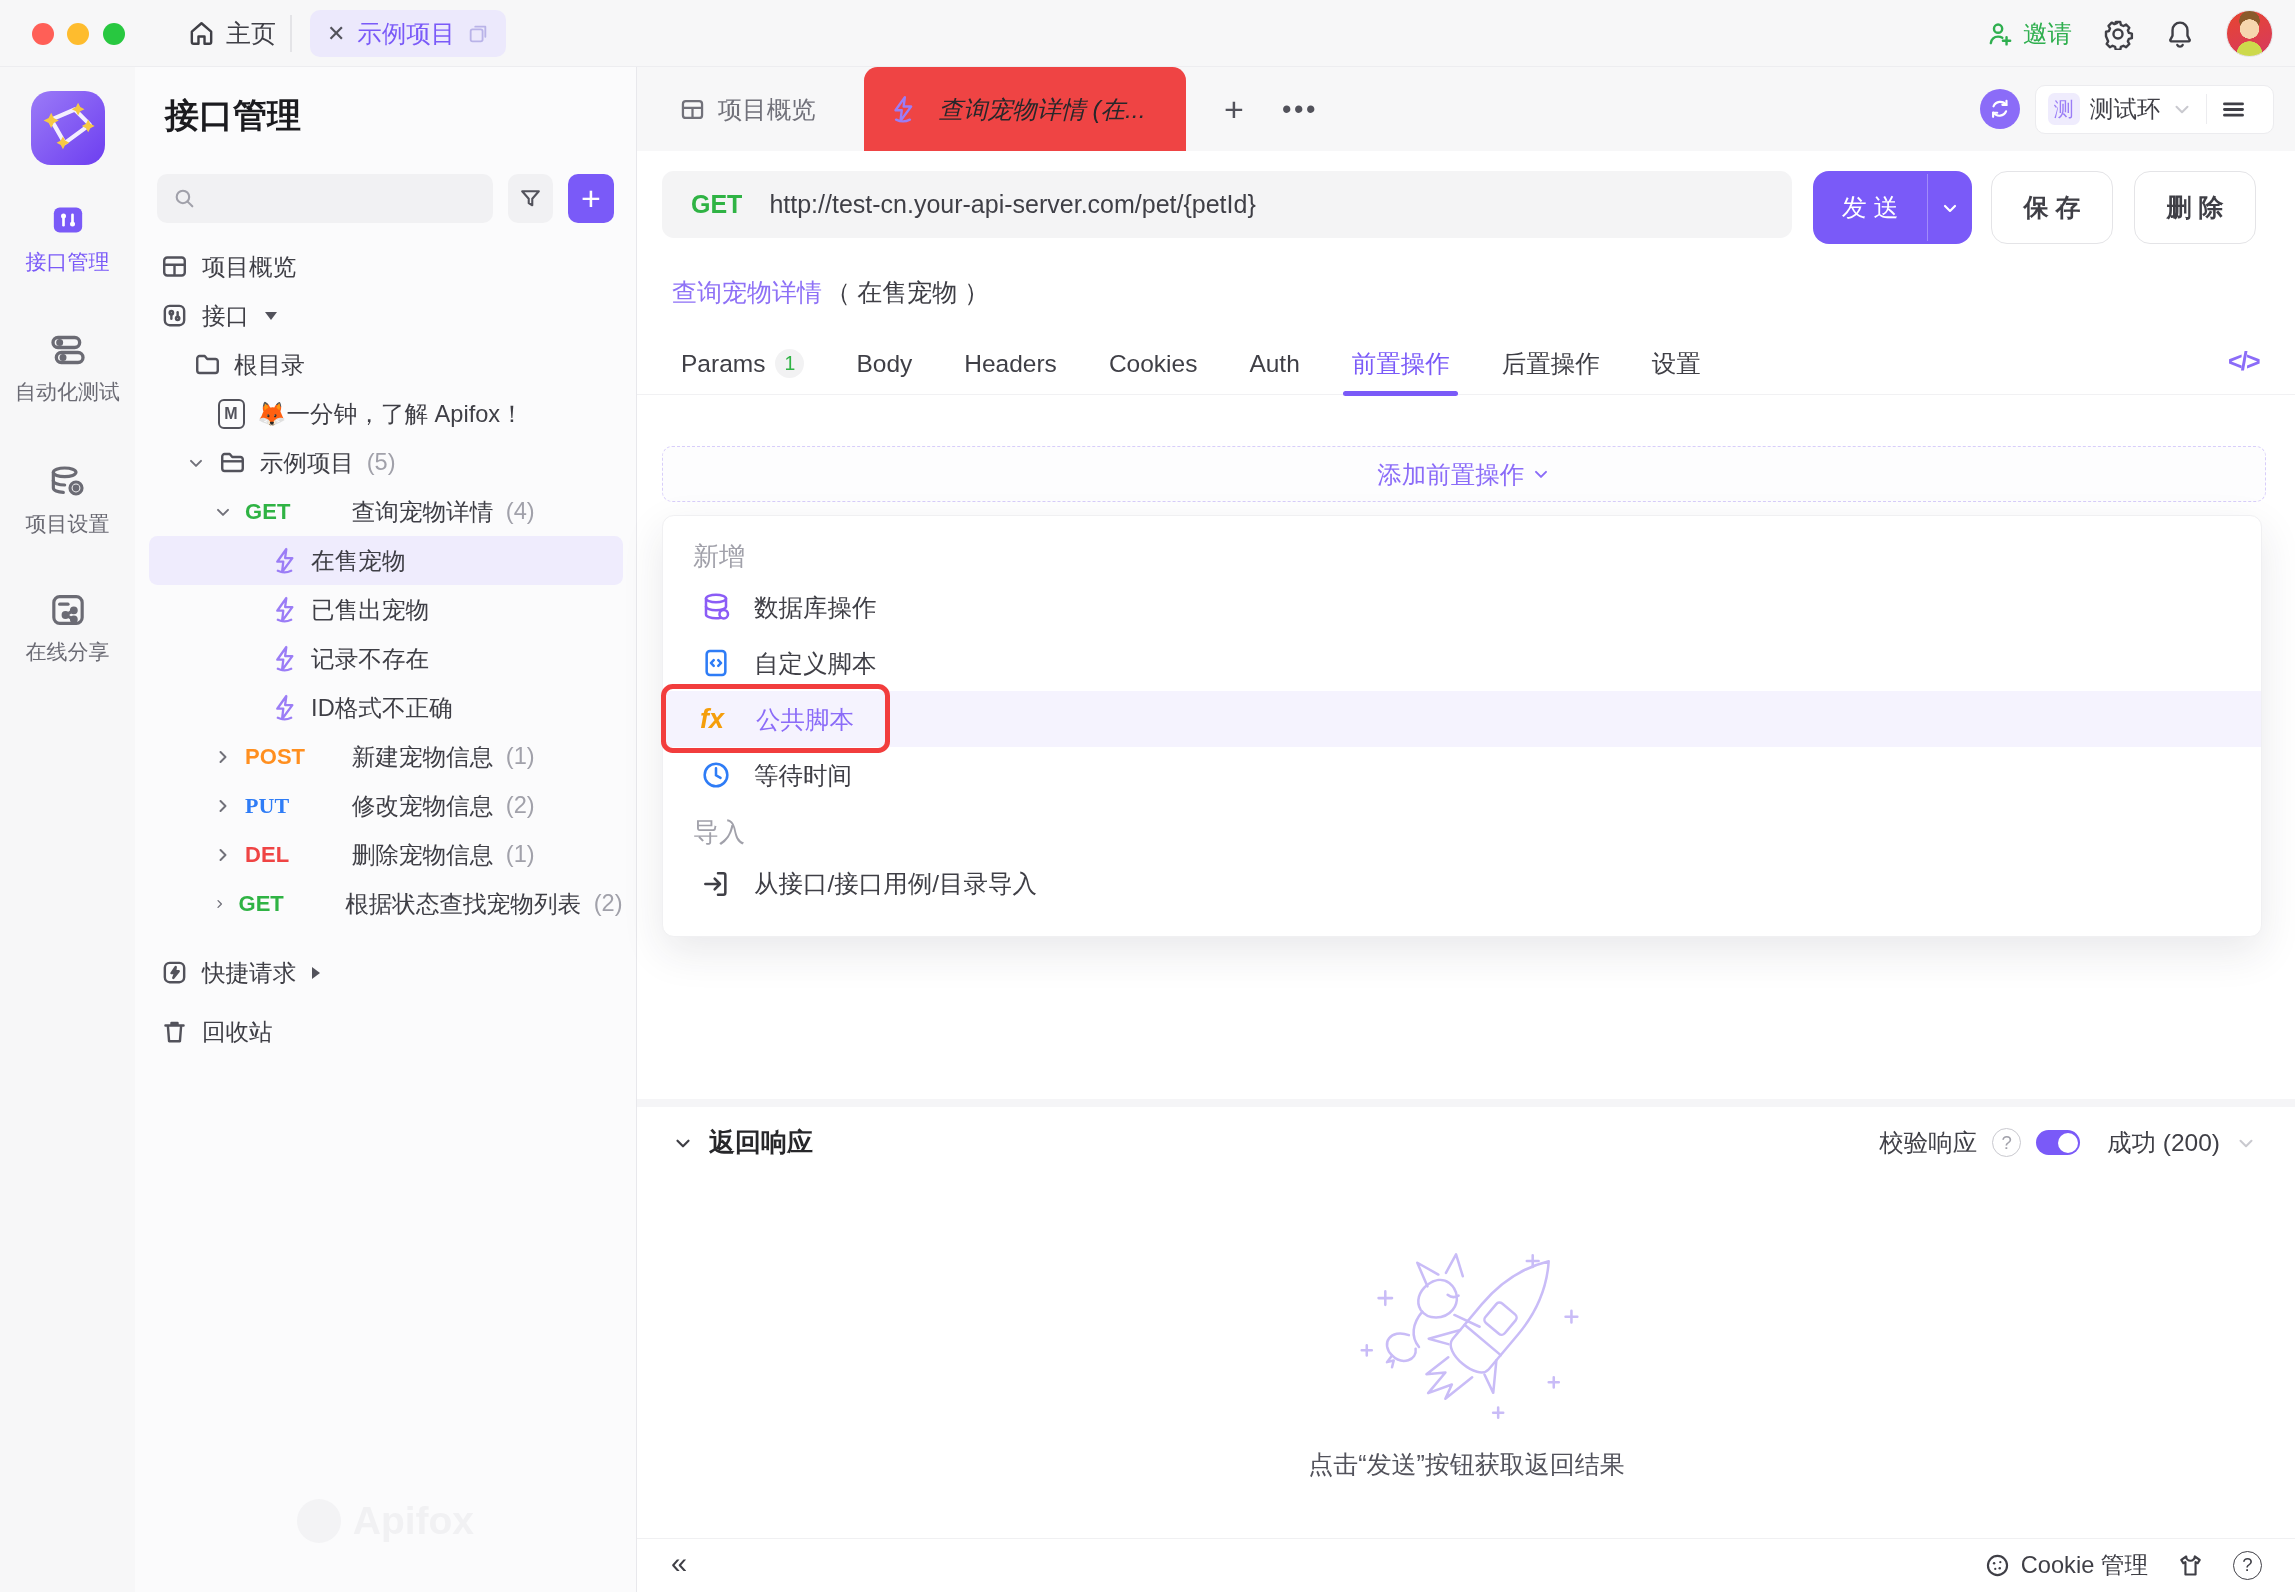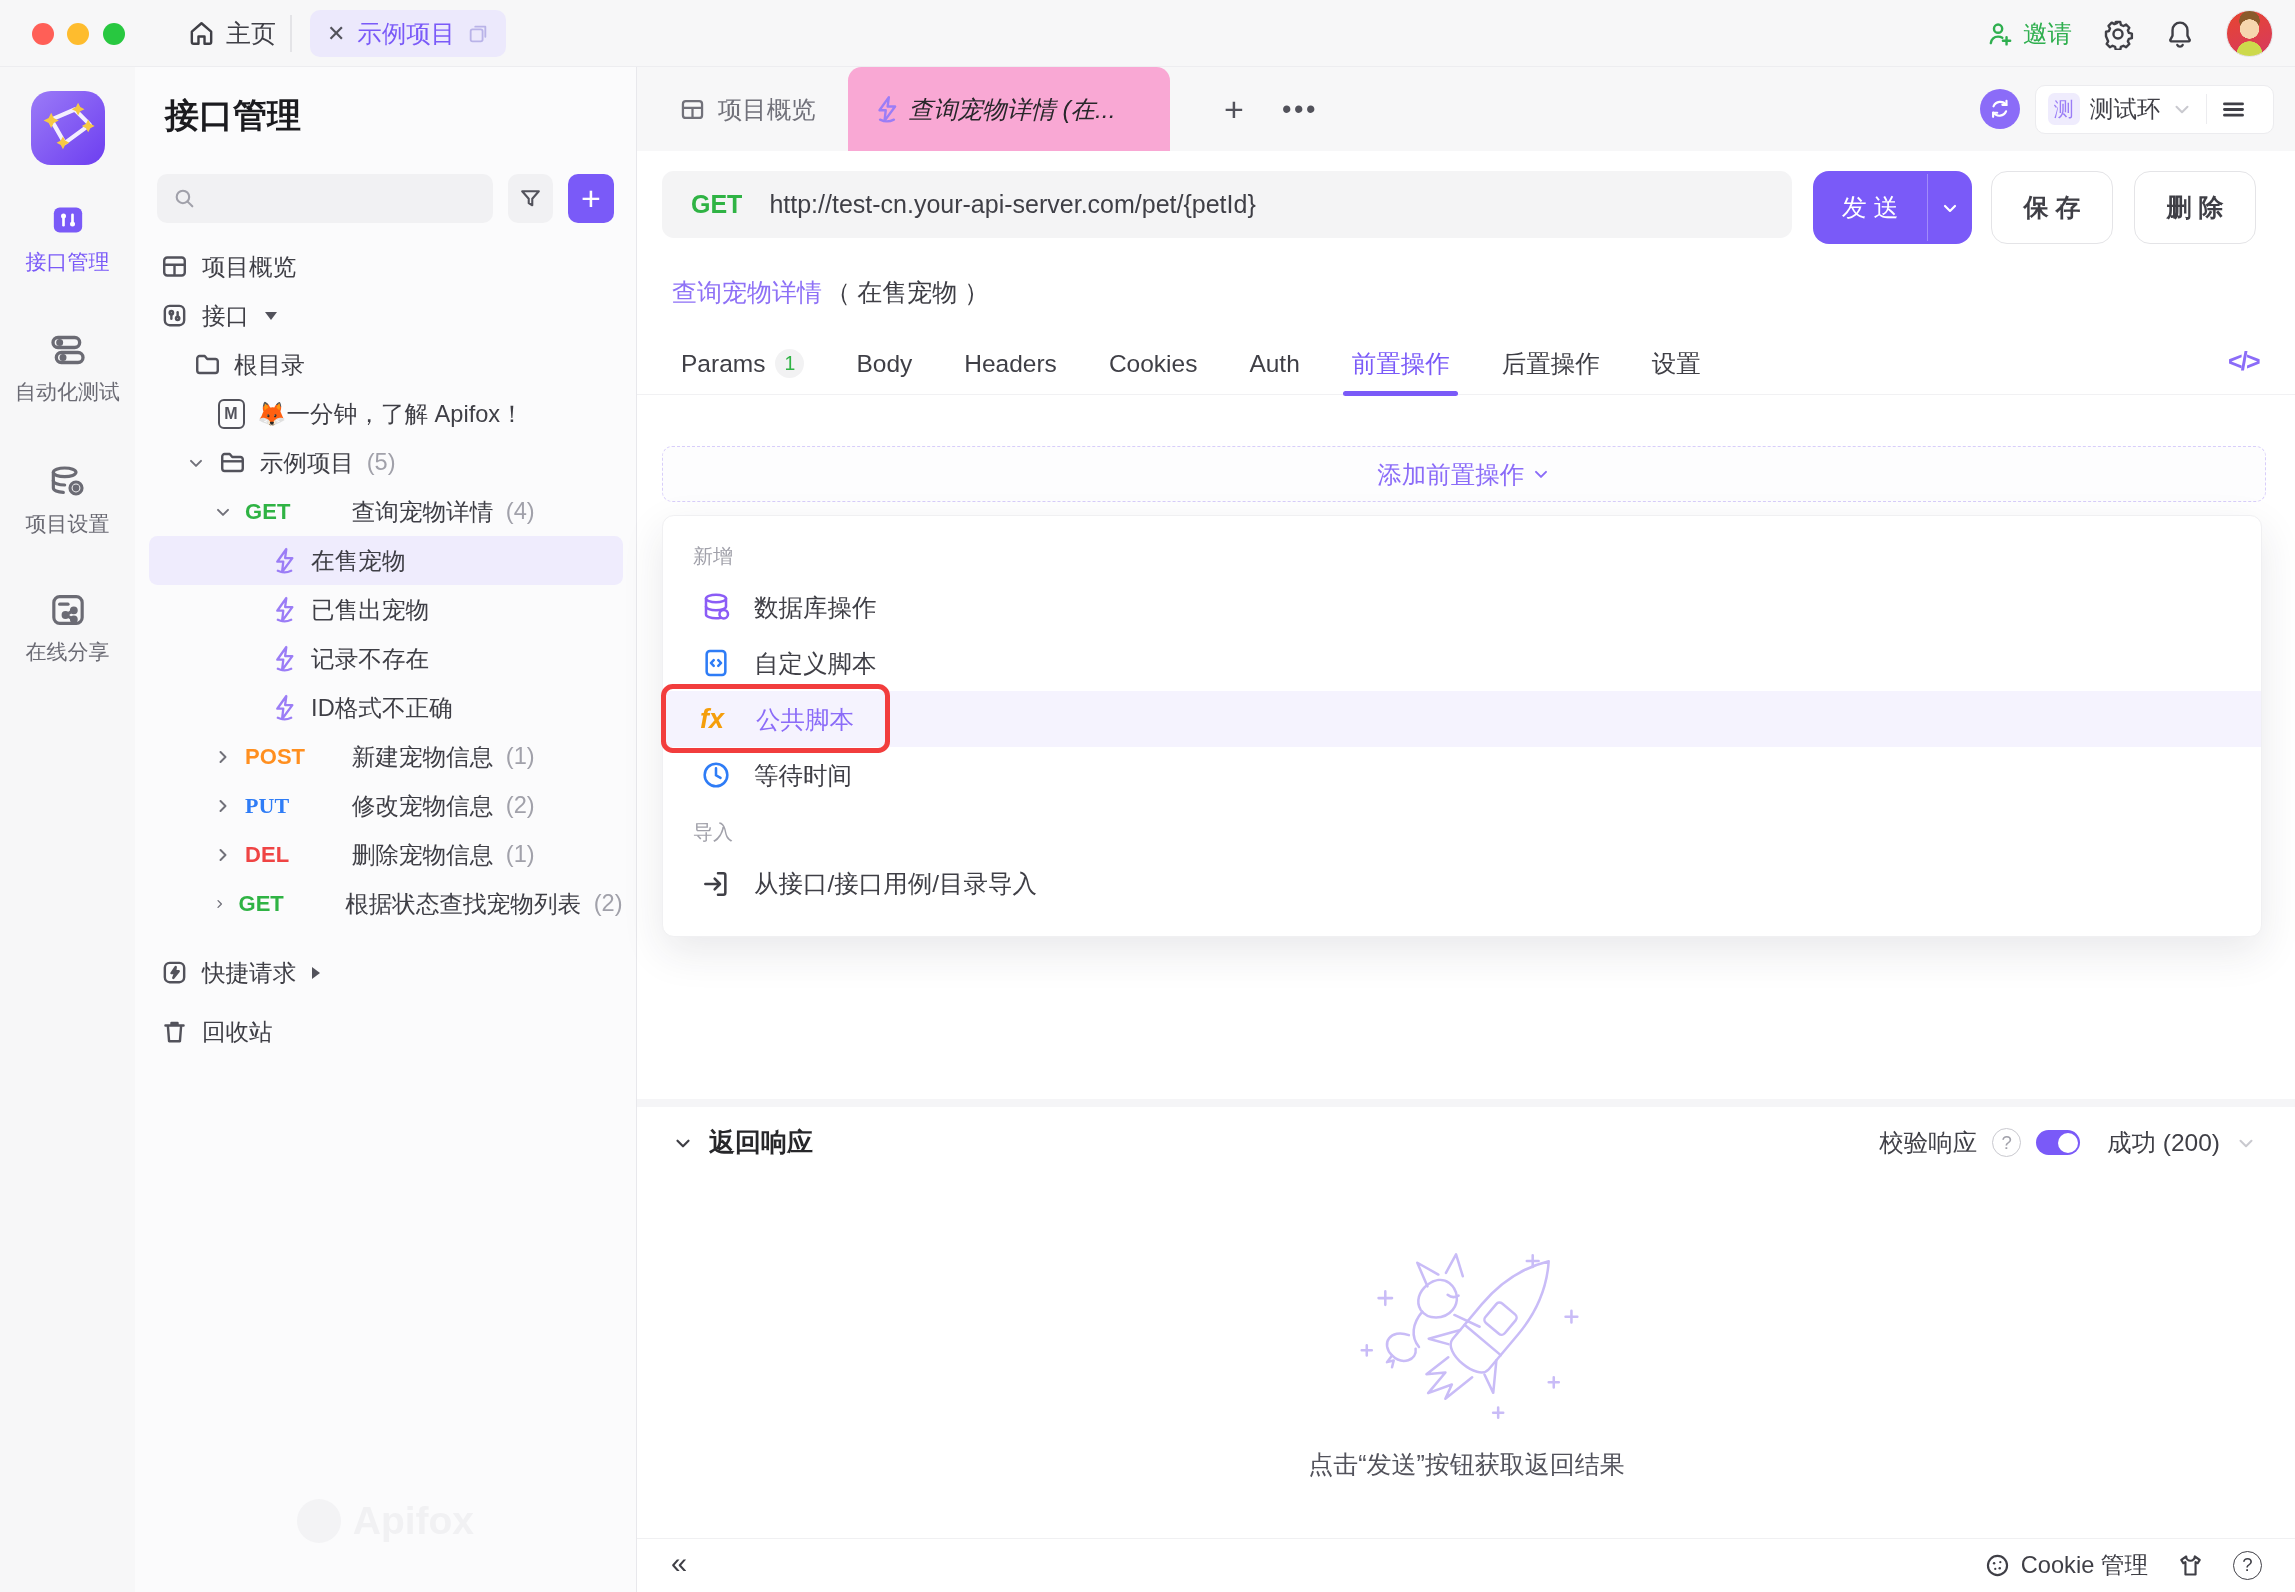--- a/index.html
+++ b/index.html
@@ -66,22 +66,22 @@
     border-left:8.4px solid #52525B; margin-left:3.4px; }
   .watermark { position:absolute; bottom:49px; left:0; width:100%; display:flex; align-items:center; justify-content:center;
     gap:11.8px; color:#F1F1F3; font-size:39px; font-weight:700; }
   .wm-blob { width:44px; height:44px; border-radius:50%; background:#F3F3F5; }
 
   
   .main { position:absolute; left:637px; top:67px; width:1659px; height:1525px; background:#fff; }
   .tabstrip { position:absolute; left:0; top:0; width:1659px; height:84px; background:#F7F7F8; }
   .tab-overview { position:absolute; left:42px; top:0; height:84px; display:flex; align-items:center; gap:11.8px;
     color:#71717A; font-size:24.5px; }
-  .tab-active { position:absolute; left:211px; top:0; width:322px; height:84px; background:#f9a8d4;
-    border-radius:13.5px 13.5px 0 0; display:flex; align-items:center; gap:7px; padding:0 23.6px;
+  .tab-active { position:absolute; left:227px; top:0; width:322px; height:84px; background:#ef4444;
+    border-radius:13.5px 13.5px 0 0; display:flex; align-items:center; gap:21px; padding:0 23.6px;
     font-size:24.5px; font-style:italic; color:#27272A; overflow:hidden; white-space:nowrap; }
   .strip-btn { position:absolute; top:20px; width:44px; height:44px; display:flex; align-items:center; justify-content:center;
     color:#52525B; font-size:34px; border-radius:6.7px; }
   .sync-btn { position:absolute; left:1343px; top:22px; width:40px; height:40px; border-radius:50%;
     background:#8B6CF8; display:flex; align-items:center; justify-content:center; }
   .env-box { position:absolute; left:1398px; top:17.7px; width:239px; height:49px; background:#fff;
     border:0.8px solid #ECECEF; border-radius:10px; display:flex; align-items:center; padding:0 11.8px; gap:10px; }
   .env-badge { width:32px; height:32px; border-radius:6.7px; background:#EFECFD; color:#9B7DF6; font-size:20px;
     display:flex; align-items:center; justify-content:center; }
   .env-name { font-size:23.6px; color:#3F3F46; }
@@ -111,21 +111,21 @@
   .rtab.active::after { content:''; position:absolute; left:-8.4px; right:-8.4px; bottom:-16px; height:5px;
     background:#7A5AF8; border-radius:2.5px; }
   .code-icon { position:absolute; right:37px; top:280px; color:#8B6CF8; font-size:25px; font-weight:700; letter-spacing:-1.7px; }
 
   .addbtn { position:absolute; left:25px; top:379px; width:1604px; height:56px; border:1.7px dashed #D8CEFA;
     border-radius:10px; background:#FDFDFE; display:flex; align-items:center; justify-content:center; gap:6.7px;
     color:#8B6CF8; font-size:24.5px; }
 
   .dropdown { position:absolute; left:25px; top:448px; width:1600px; height:422px; background:#fff;
     border:0.8px solid #F0F0F2; border-radius:11.8px; box-shadow:0 15px 42px rgba(40,40,60,.10); padding-top:17px; }
-  .dd-section { height:46px; display:flex; align-items:center; padding-left:30px; color:#A1A1AA; font-size:20px; }
+  .dd-section { height:46px; display:flex; align-items:center; padding-left:30px; color:#A1A1AA; font-size:26px; }
   .dd-item { height:56px; display:flex; align-items:center; gap:22px; padding-left:37px; font-size:24.5px; color:#3F3F46; }
   .dd-item.hl { background:#F5F3FE; color:#8B6CF8; position:relative; }
   .fx { font-style:italic; font-weight:700; color:#F59E0B; font-size:27px; width:34px; }
   .annotation { position:absolute; left:-2.5px; top:-6.7px; width:229px; height:69px; border:5px solid #F23D3D;
     border-radius:11.8px; pointer-events:none; }
 
   .band { position:absolute; left:0; top:1032px; width:1659px; height:7.6px; background:#F5F5F7; }
   .resp-header { position:absolute; left:0; top:1050px; width:1659px; height:51px; }
   .resp-left { position:absolute; left:35px; top:0; height:51px; display:flex; align-items:center; gap:15px;
     font-size:26px; font-weight:700; color:#27272A; }

